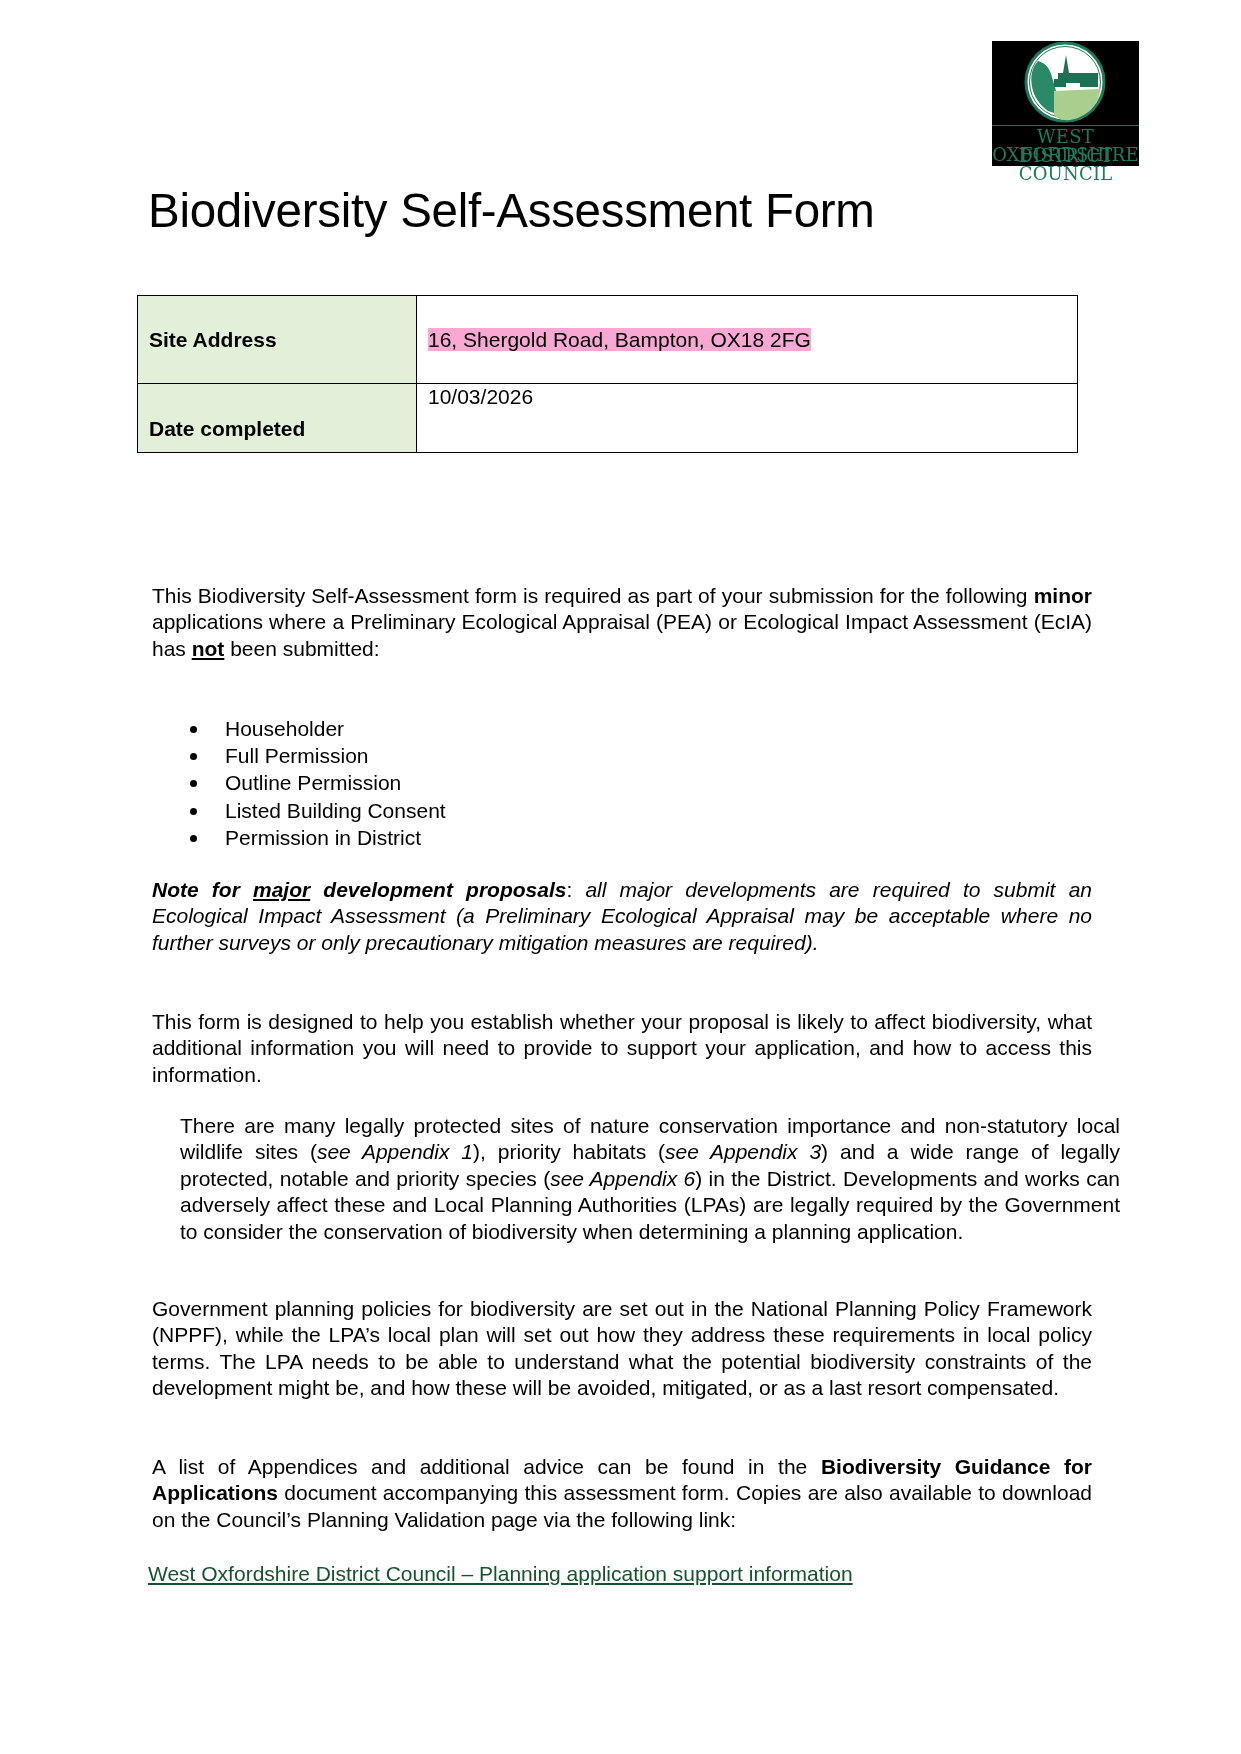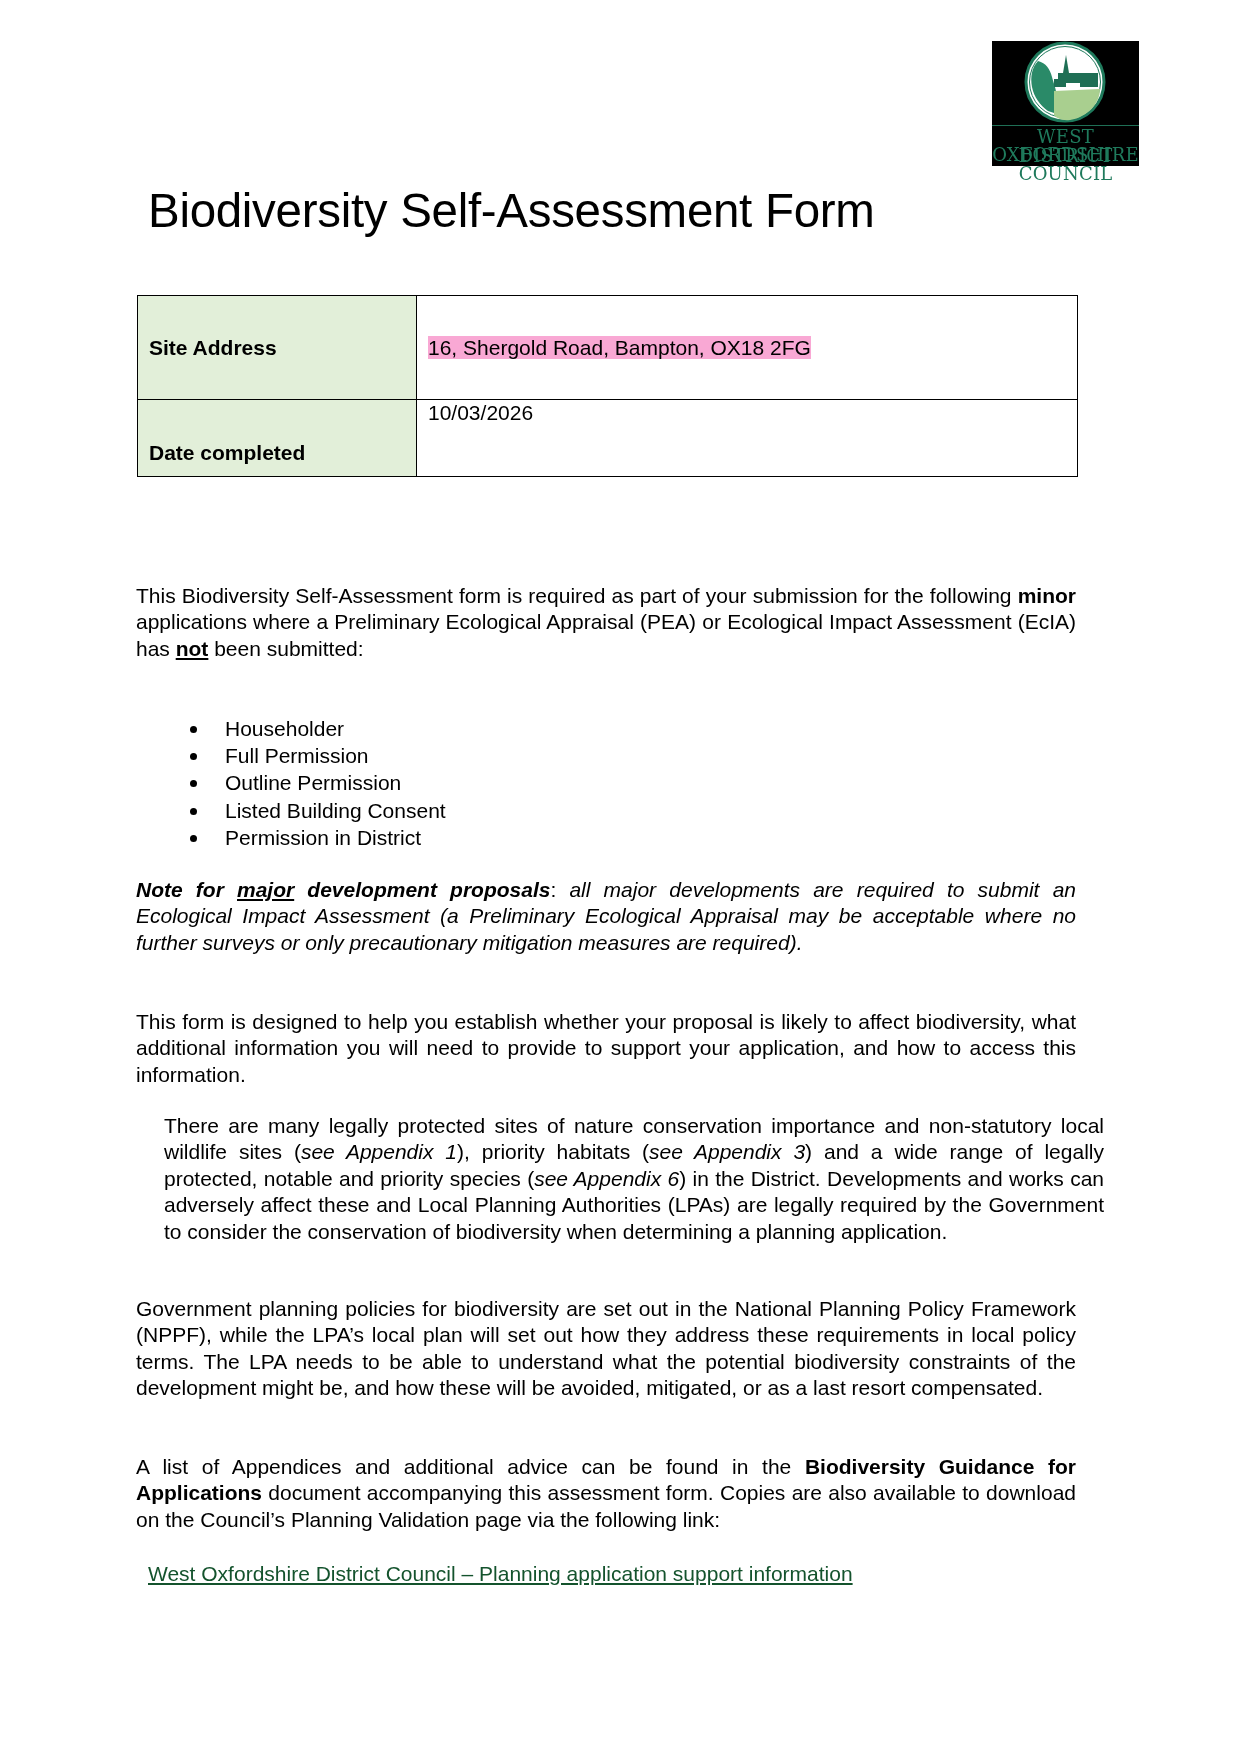--- a/index.html
+++ b/index.html
@@ -15,35 +15,35 @@
   .logo-text.l1 { top: 87px; }
   .logo-text.l2 { top: 106px; }
   .logo-rule { position: absolute; left: 0; width: 147px; height: 1px; background: #1f6f55; }
 
   
   .title { position: absolute; left: 148px; top: 187px; margin: 0; font-size: 47.5px; font-weight: normal;
            letter-spacing: -0.3px; line-height: 1; white-space: nowrap; }
 
   
   .info-table { position: absolute; left: 137px; top: 295px; width: 941px; border-collapse: collapse; }
-  .info-table td { border: 1.3px solid #000; font-size: 21px; vertical-align: top; padding: 12px 11px; line-height: 26px; }
+  .info-table td { border: 1.3px solid #000; font-size: 21px; vertical-align: top; padding: 4px 11px; line-height: 26px; }
   .info-table td.label { background: #e2efd9; width: 256px; font-weight: bold; }
   .info-table tr.r1 td { height: 79px; }
   .info-table tr.r2 td { height: 78px; }
   .info-table tr.r3 td { height: 54px; margin-top: 12px; }
   .info-table tr.r1 td.label, .info-table tr.r1 td.value { vertical-align: middle; }
   .info-table tr.r2 td.label { vertical-align: middle; }
   .info-table tr.r2 td.value { padding-top: 1px; }
   .info-table tr.r3 td.label { vertical-align: bottom; padding-bottom: 10px; }
   .info-table tr.r3 td.value { padding-top: 0; }
   .placeholder { color: #808080; }
   .addr { background: #f9a8d4; }
 
   
-  .para { position: absolute; left: 136px; width: 940px; margin: 0; font-size: 21px; line-height: 26.4px;
+  .para { position: absolute; left: 152px; width: 940px; margin: 0; font-size: 21px; line-height: 26.4px;
           text-align: justify; }
   .p1 { top: 583px; }
   .bullets { position: absolute; left: 148px; top: 715px; margin: 0; padding: 0; list-style: none;
              font-size: 21px; line-height: 27.2px; }
   .bullets li { position: relative; padding-left: 77px; }
   .bullets li .dot { position: absolute; left: 42px; top: 11px; width: 7px; height: 7px; border-radius: 50%; background: #000; }
   .note { top: 877px; font-style: italic; }
   .p3 { top: 1009px; }
   .p4 { top: 1113px; margin-left: 28px; }
   .p5 { top: 1296px; }

